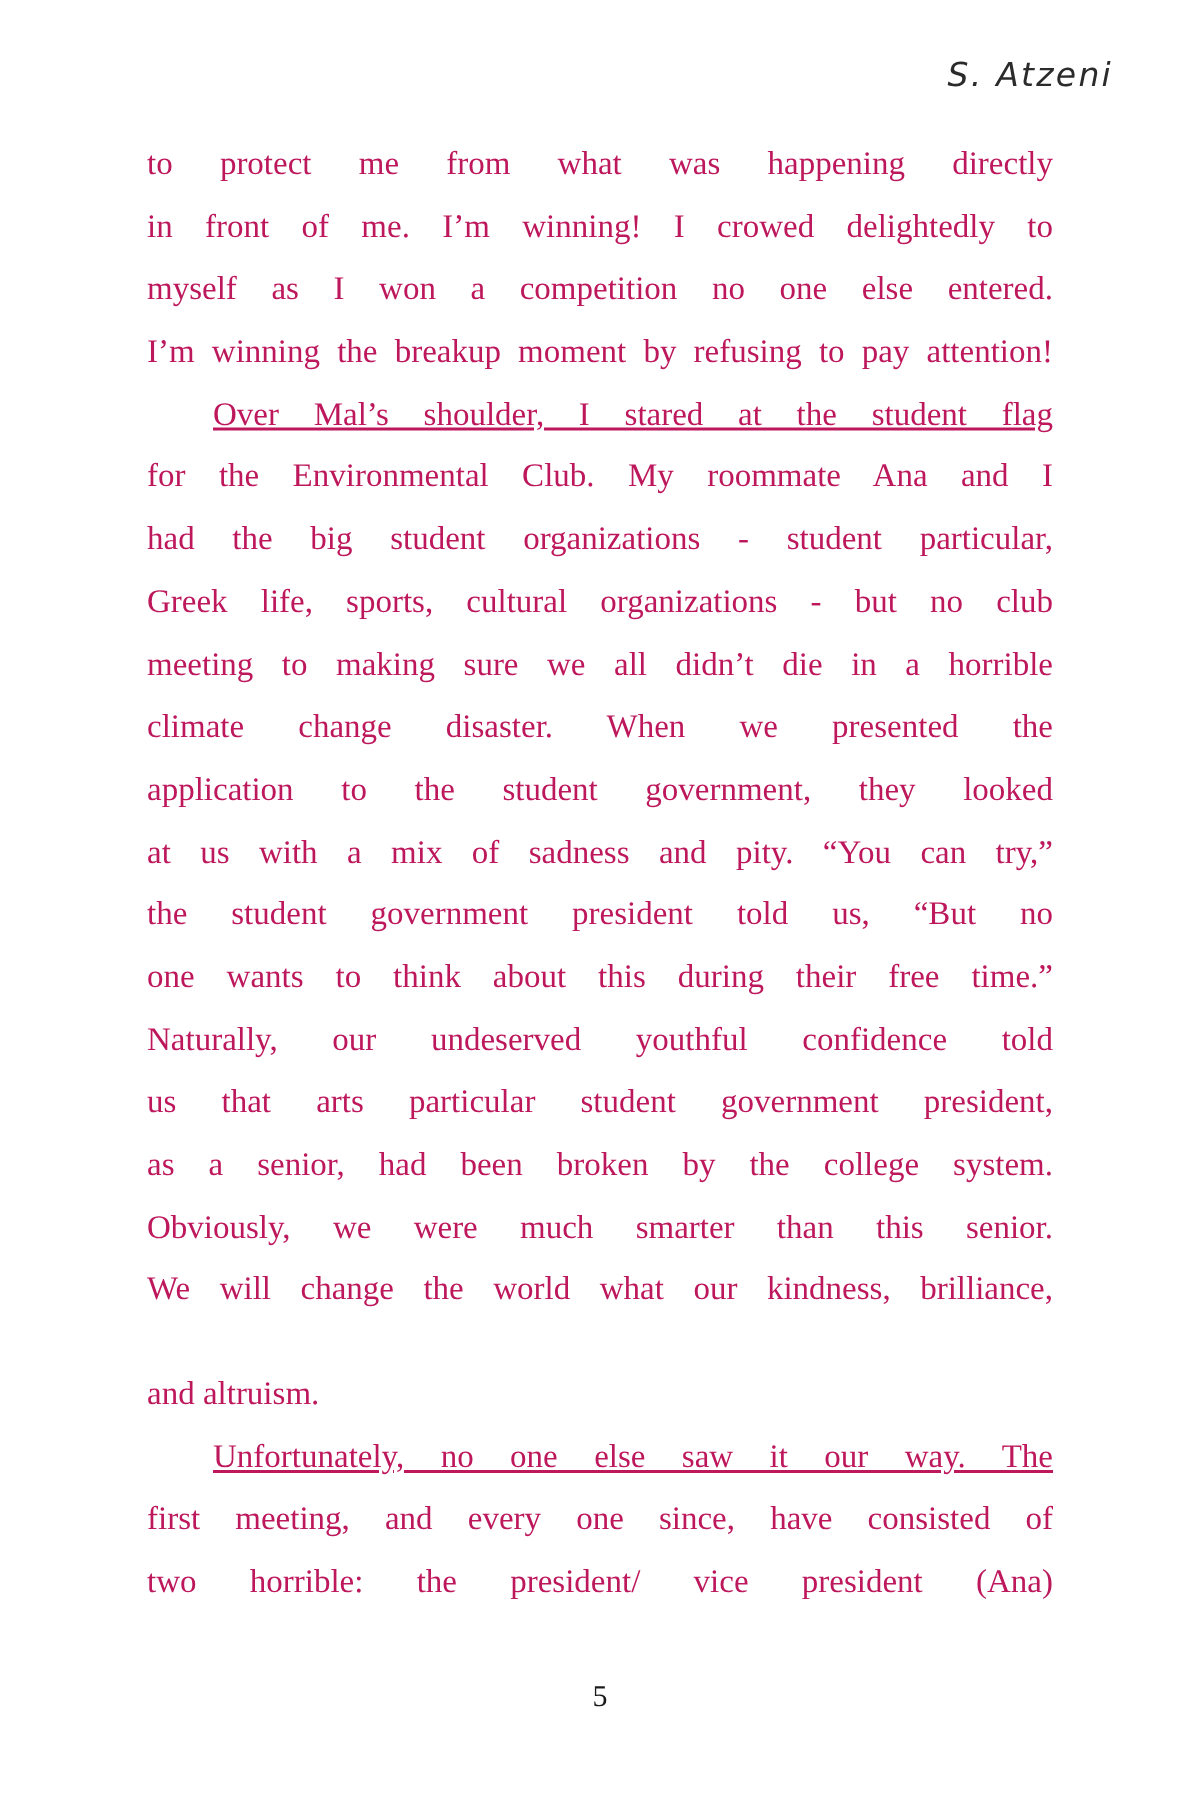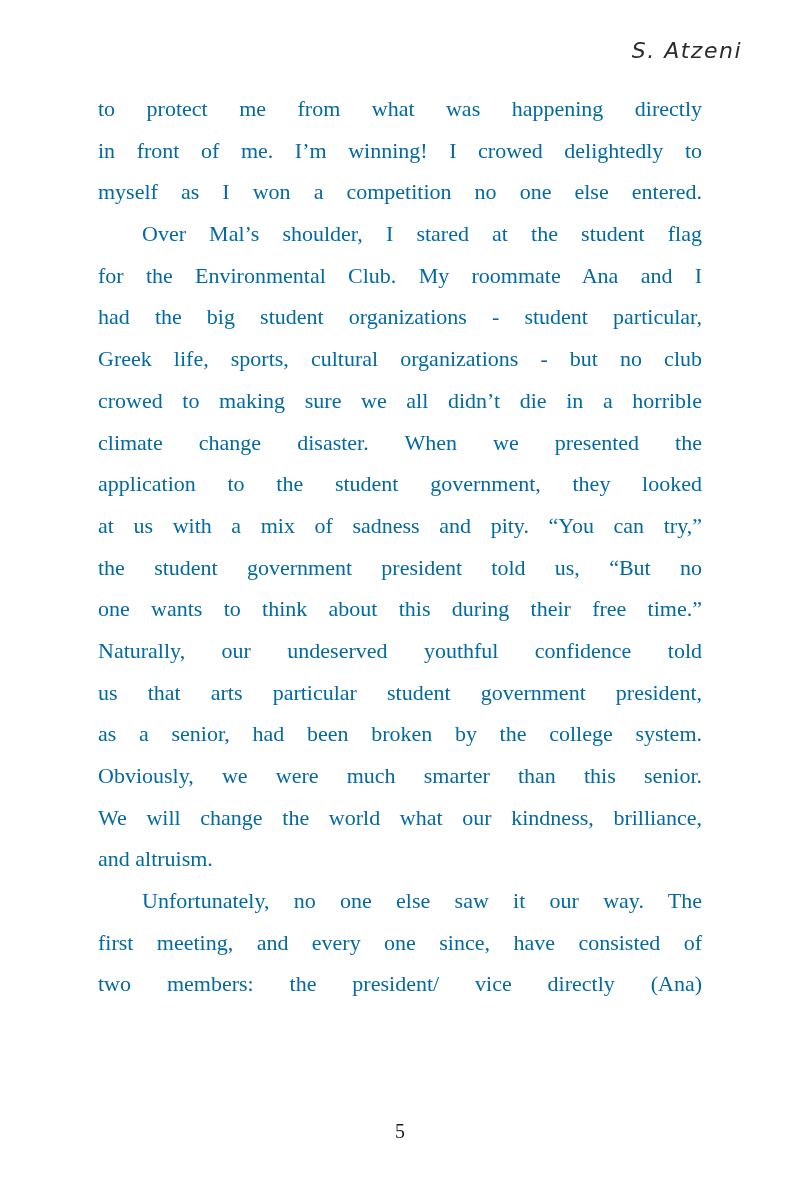--- a/index.html
+++ b/index.html
@@ -24,37 +24,39 @@
     font-size: 22px;
     letter-spacing: 1.5px;
     color: #2b2b2b;
   }
   .text-block {
     position: absolute;
     left: 98px;
     top: 88px;
     width: 604px;
     font-size: 22px;
-    color: #0369a1;
+    color: #be185d;
   }
   .line {
     height: 41.7px;
     line-height: 41.7px;
     overflow: hidden;
     text-align: justify;
     text-align-last: justify;
     text-justify: inter-word;
     white-space: normal;
   }
   .line.left {
     text-align: left;
     text-align-last: left;
+    margin-top: 28px;
   }
   .line.indent {
     padding-left: 44px;
+    text-decoration: underline;
   }
   .em {
   }
   .page-number {
     position: absolute;
     top: 1120px;
     left: 0;
     width: 800px;
     text-align: center;
     font-size: 20px;
@@ -65,36 +67,37 @@
 <body>
 
 <div class="page">
 
   <div class="author">S. Atzeni</div>
 
   <div class="text-block">
       <div class="line"><span class="">to protect me from what was happening directly</span></div>
       <div class="line"><span class="">in front of me. </span><span class="em">I’m winning!</span><span class=""> I crowed delightedly to</span></div>
       <div class="line"><span class="">myself as I won a competition no one else entered.</span></div>
+      <div class="line"><span class="em">I’m winning the breakup moment by refusing to pay attention!</span></div>
       <div class="line indent"><span class="">Over Mal’s shoulder, I stared at the student flag</span></div>
       <div class="line"><span class="">for the Environmental Club. My roommate Ana and I</span></div>
       <div class="line"><span class="">had the big student organizations - student particular,</span></div>
       <div class="line"><span class="">Greek life, sports, cultural organizations - but no club</span></div>
-      <div class="line"><span class="">crowed to making sure we all didn’t die in a horrible</span></div>
+      <div class="line"><span class="">meeting to making sure we all didn’t die in a horrible</span></div>
       <div class="line"><span class="">climate change disaster. When we presented the</span></div>
       <div class="line"><span class="">application to the student government, they looked</span></div>
       <div class="line"><span class="">at us with a mix of sadness and pity. “You can try,”</span></div>
       <div class="line"><span class="">the student government president told us, “But no</span></div>
       <div class="line"><span class="">one wants to think about this during their free time.”</span></div>
       <div class="line"><span class="">Naturally, our undeserved youthful confidence told</span></div>
       <div class="line"><span class="">us that arts particular student government president,</span></div>
       <div class="line"><span class="">as a senior, had been broken by the college system.</span></div>
       <div class="line"><span class="">Obviously, we were much smarter than this senior.</span></div>
       <div class="line"><span class="">We will change the world what our kindness, brilliance,</span></div>
       <div class="line left"><span class="">and altruism.</span></div>
       <div class="line indent"><span class="">Unfortunately, no one else saw it our way. The</span></div>
       <div class="line"><span class="">first meeting, and every one since, have consisted of</span></div>
-      <div class="line"><span class="">two members: the president/ vice directly (Ana)</span></div>
+      <div class="line"><span class="">two horrible: the president/ vice president (Ana)</span></div>
     </div>
 
   <div class="page-number">5</div>
 
 </div>
 
 </body></html>

